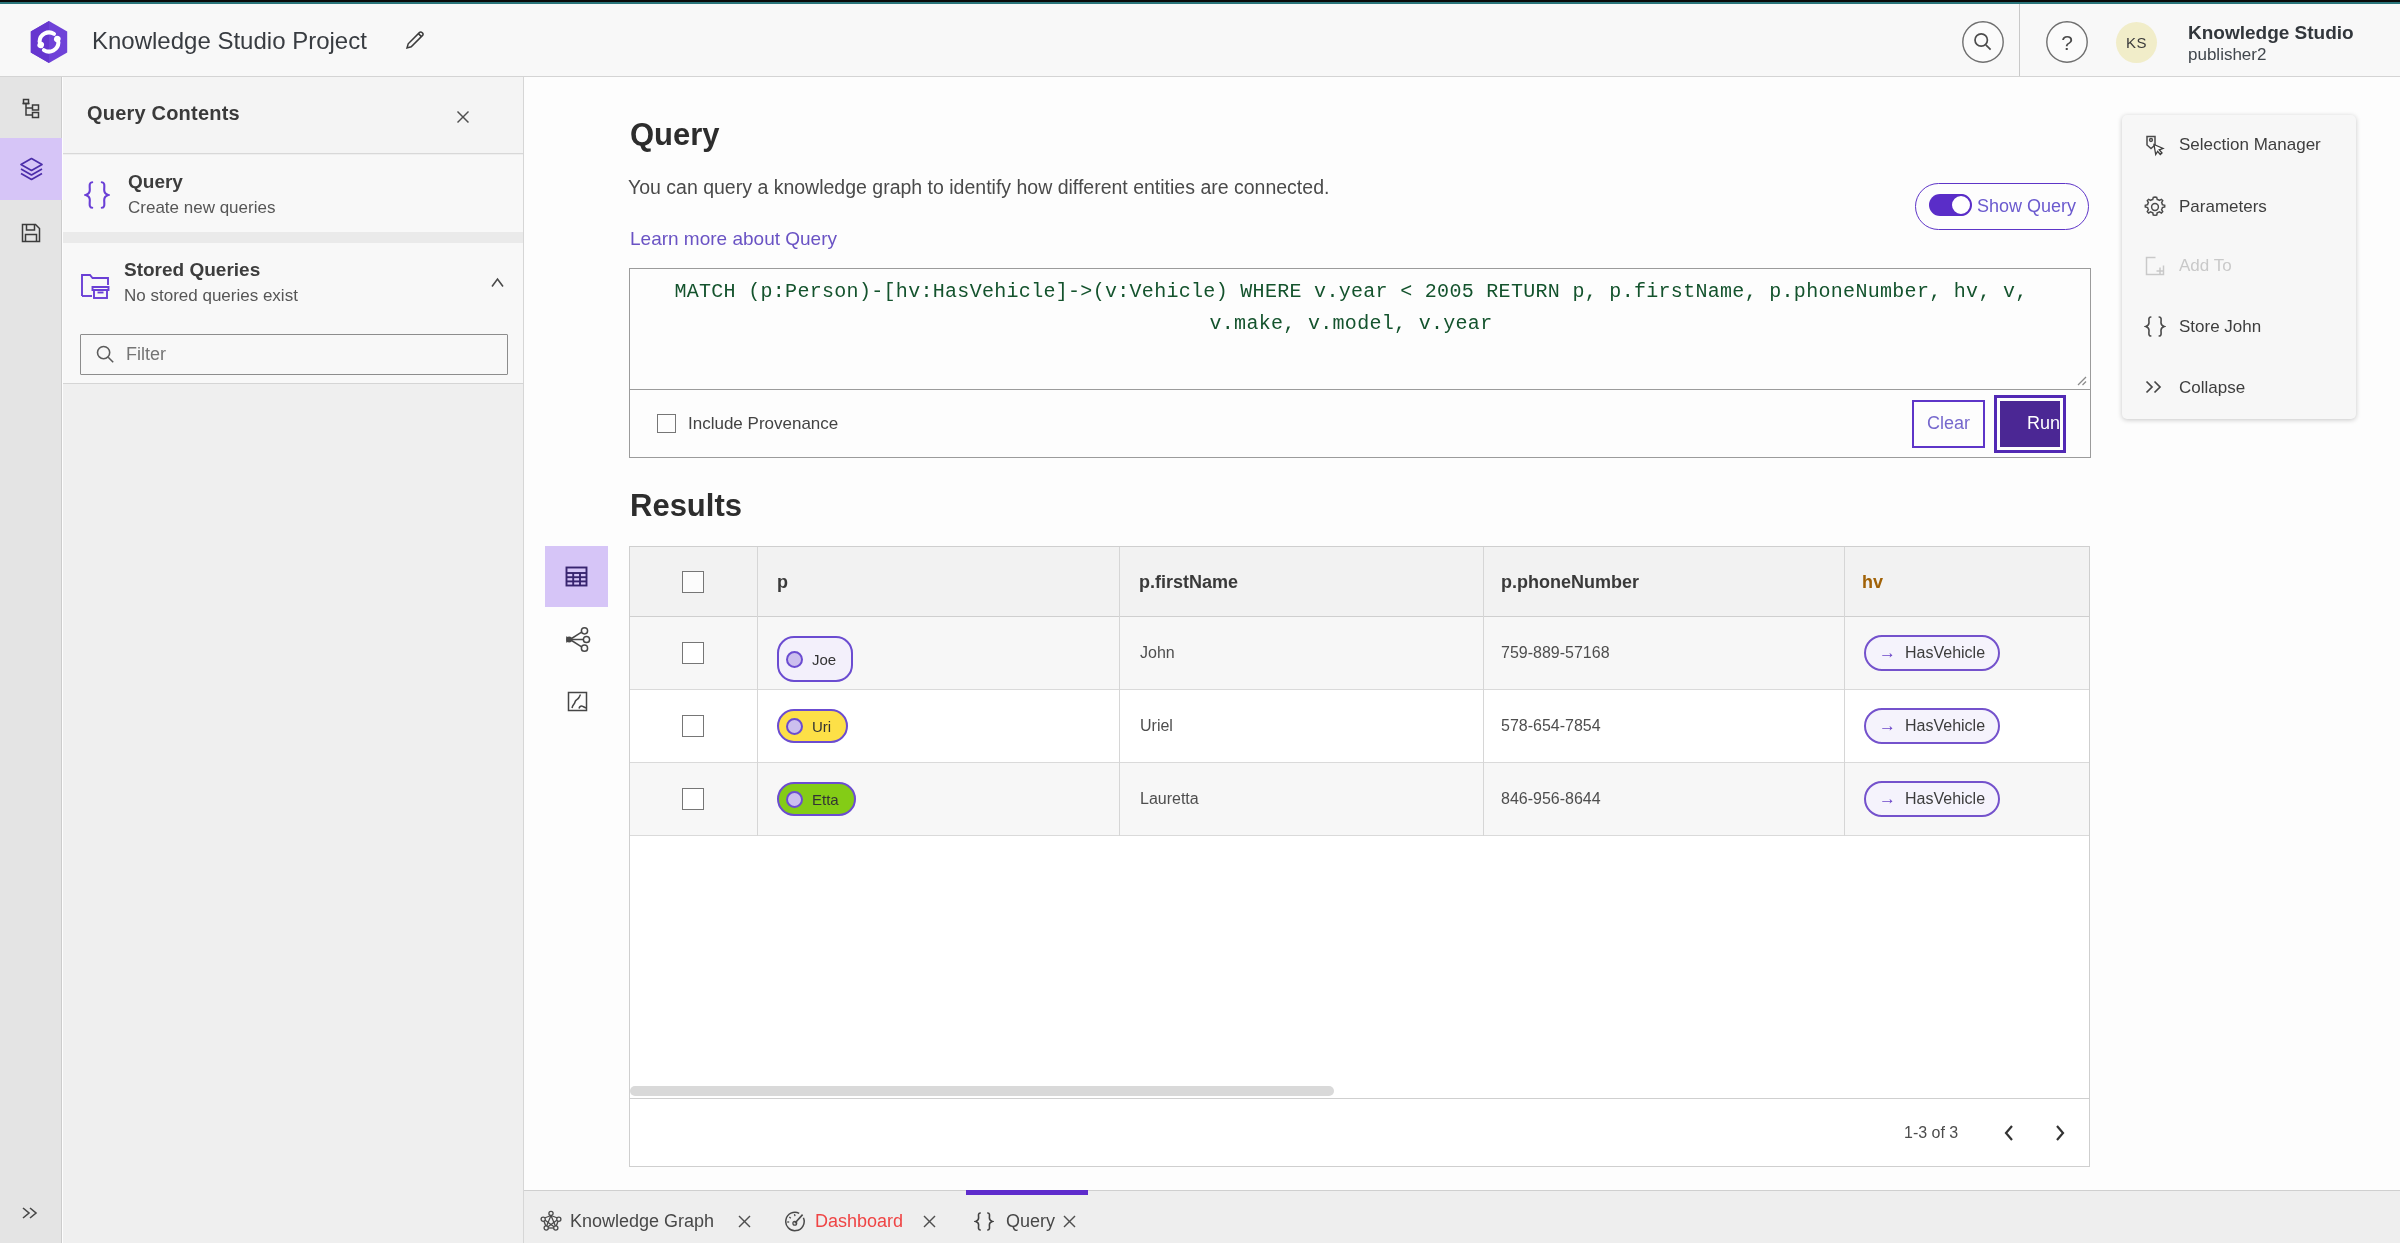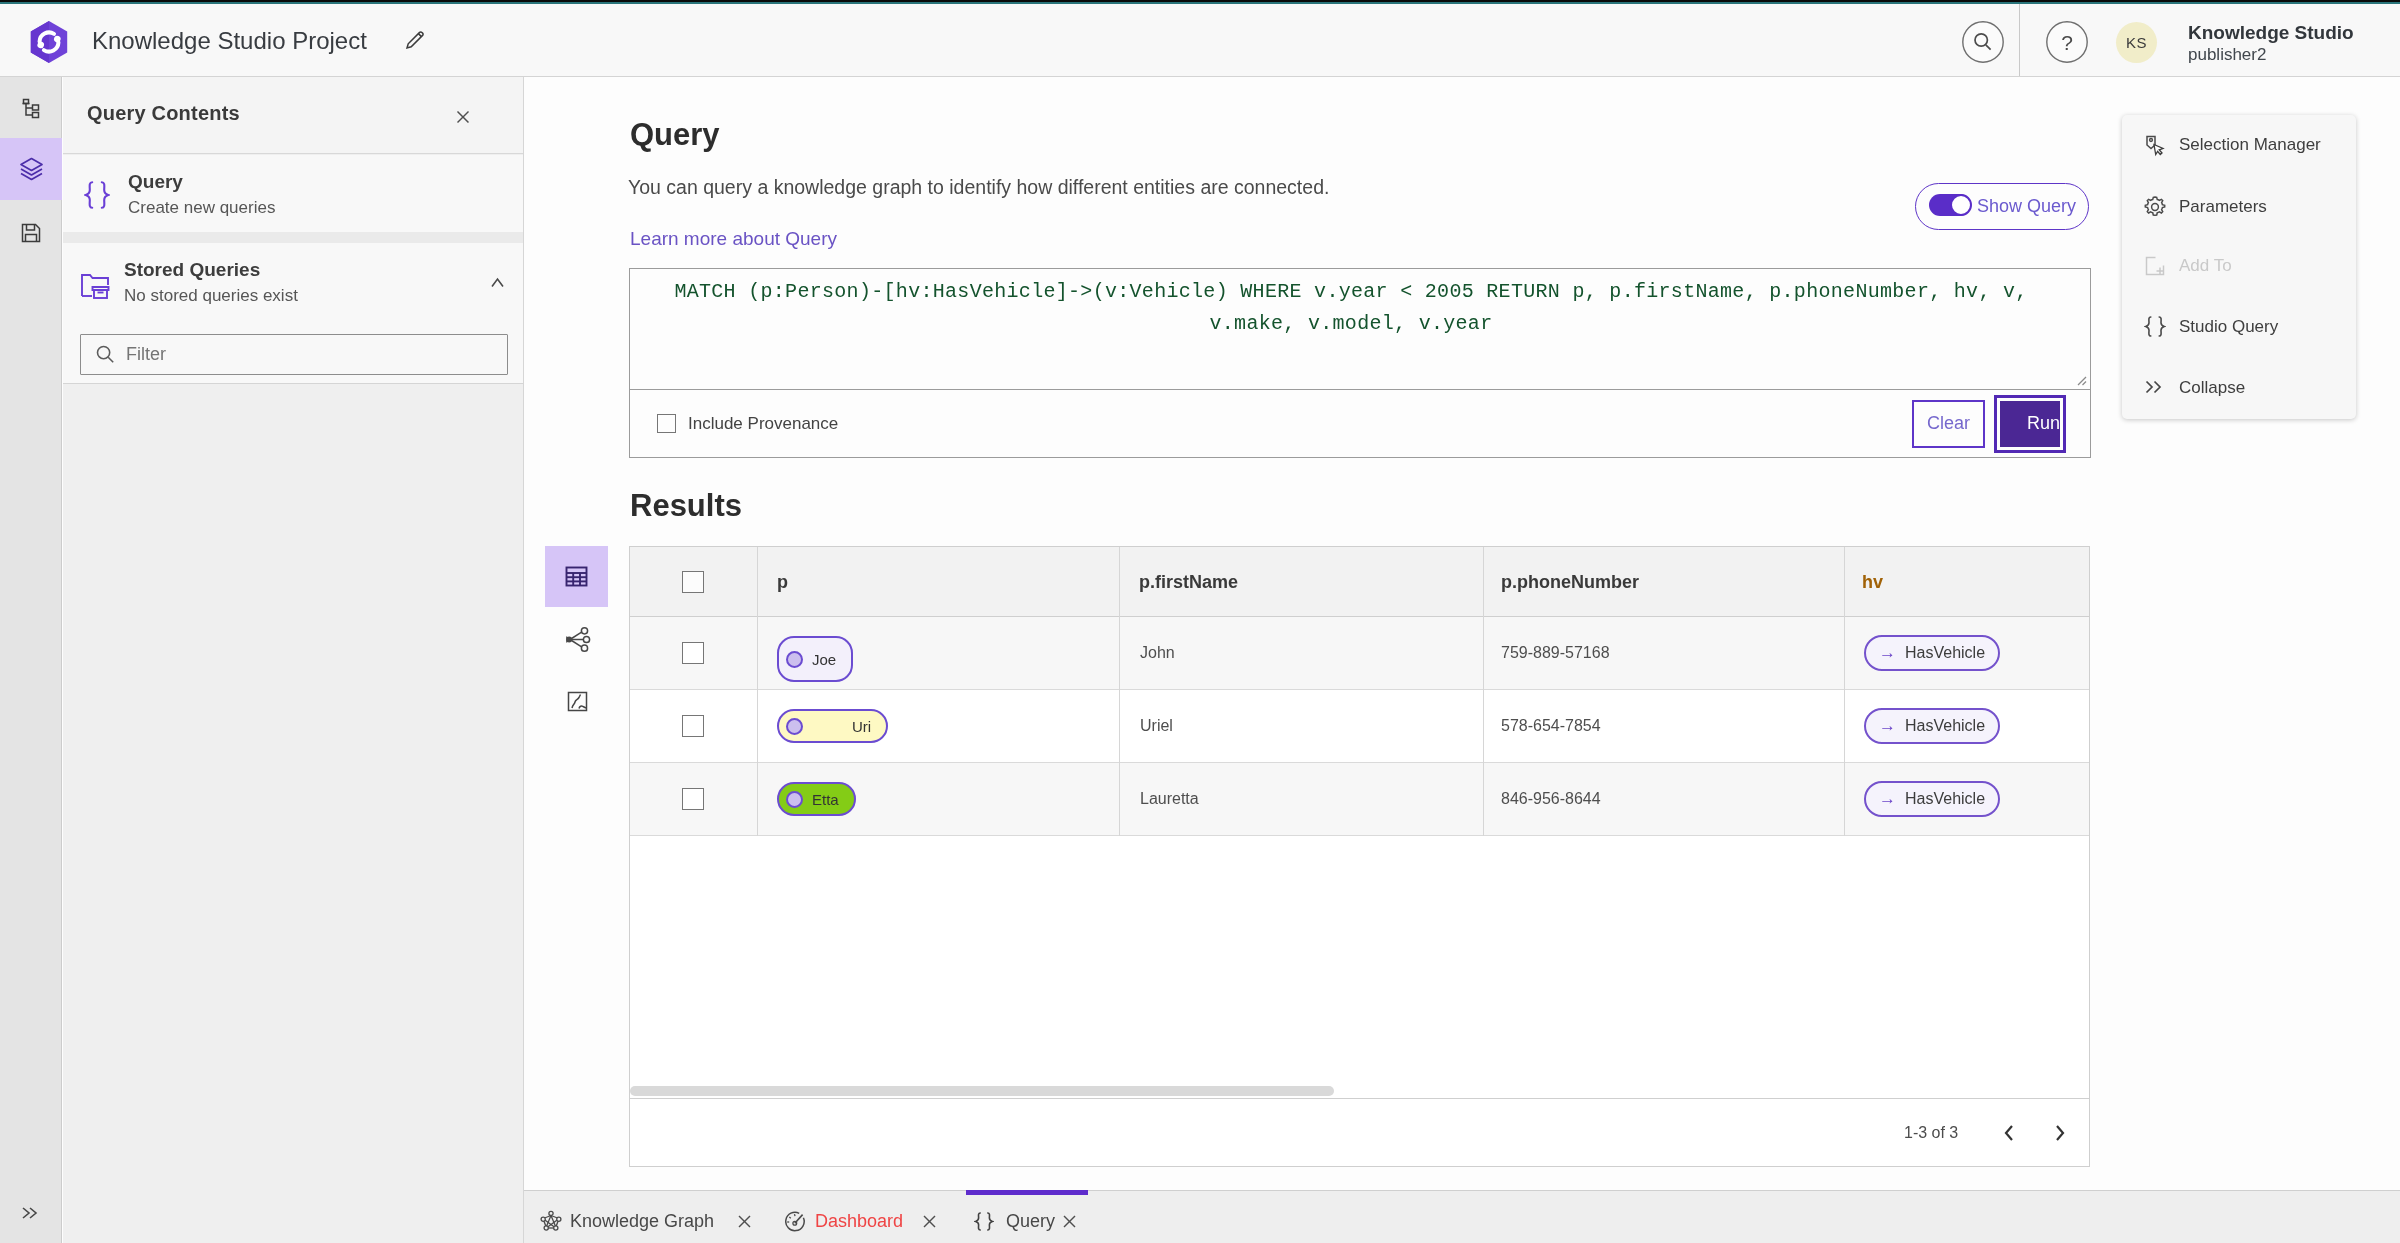--- a/index.html
+++ b/index.html
@@ -213,21 +213,21 @@
   <div class="abs" style="left:1862px;top:572px;font-size:18px;font-weight:bold;color:#a16207;">hv</div>
 
   <div class="abs" style="left:682px;top:642px;width:22px;height:22px;border:1.5px solid #767676;background:#ffffff;"></div>
   <div class="abs" style="left:682px;top:715px;width:22px;height:22px;border:1.5px solid #767676;background:#ffffff;"></div>
   <div class="abs" style="left:682px;top:788px;width:22px;height:22px;border:1.5px solid #767676;background:#ffffff;"></div>
 
   <div class="abs" style="left:777px;top:636px;height:46px;border:2px solid #6b4cd1;border-radius:17px;background:#f3f0fb;display:flex;align-items:center;padding:0 15px 0 7px;">
     <span style="width:17px;height:17px;border-radius:50%;background:#ccbfee;border:2px solid #6b4cd1;display:inline-block;"></span>
     <span style="margin-left:9px;font-size:15px;color:#333;">Joe</span>
   </div>
-  <div class="abs" style="left:777px;top:709px;height:34px;border:2px solid #6b4cd1;border-radius:17px;background:#fef9c3;display:flex;align-items:center;padding:0 15px 0 7px;gap:40px;">
+  <div class="abs" style="left:777px;top:709px;height:34px;border:2px solid #6b4cd1;border-radius:17px;background:#fde047;display:flex;align-items:center;padding:0 15px 0 7px;">
     <span style="width:17px;height:17px;border-radius:50%;background:#ccbfee;border:2px solid #6b4cd1;display:inline-block;"></span>
     <span style="margin-left:9px;font-size:15px;color:#333;">Uri</span>
   </div>
   <div class="abs" style="left:777px;top:782px;height:34px;border:2px solid #6b4cd1;border-radius:17px;background:#84cc16;display:flex;align-items:center;padding:0 15px 0 7px;">
     <span style="width:17px;height:17px;border-radius:50%;background:#ccbfee;border:2px solid #6b4cd1;display:inline-block;"></span>
     <span style="margin-left:9px;font-size:15px;color:#333;">Etta</span>
   </div>
 
   <div class="abs" style="left:1140px;top:644px;font-size:16px;color:#4e4e4e;">John</div>
   <div class="abs" style="left:1140px;top:717px;font-size:16px;color:#4e4e4e;">Uriel</div>
@@ -286,21 +286,21 @@
     </g>
   </svg>
   <div class="abs" style="left:2179px;top:256px;font-size:17px;color:#c9c9c9;">Add To</div>
 
   <svg class="abs" style="left:2144px;top:316px" width="22" height="21" viewBox="0 0 22 21">
     <g fill="none" stroke="#4a4a4a" stroke-width="1.6" stroke-linecap="round">
       <path d="M6.8 1 C4.2 1 5 4.2 5 6.8 C5 9 3.4 10 1.8 10.5 C3.4 11 5 12 5 14.2 C5 16.8 4.2 20 6.8 20"></path>
       <path d="M15.2 1 C17.8 1 17 4.2 17 6.8 C17 9 18.6 10 20.2 10.5 C18.6 11 17 12 17 14.2 C17 16.8 17.8 20 15.2 20"></path>
     </g>
   </svg>
-  <div class="abs" style="left:2179px;top:317px;font-size:17px;color:#3e3e3e;">Studio Query</div>
+  <div class="abs" style="left:2179px;top:317px;font-size:17px;color:#3e3e3e;">Store John</div>
 
   <svg class="abs" style="left:2144px;top:379px" width="20" height="16" viewBox="0 0 20 16">
     <g fill="none" stroke="#464646" stroke-width="1.7">
       <polyline points="2.5,2.5 8,8 2.5,13.5"></polyline>
       <polyline points="10.5,2.5 16,8 10.5,13.5"></polyline>
     </g>
   </svg>
   <div class="abs" style="left:2179px;top:378px;font-size:17px;color:#3e3e3e;">Collapse</div>
 
   <div class="abs" style="left:524px;top:1190px;width:1876px;height:53px;background:#eeeeee;border-top:1px solid #cfcfcf;"></div>

